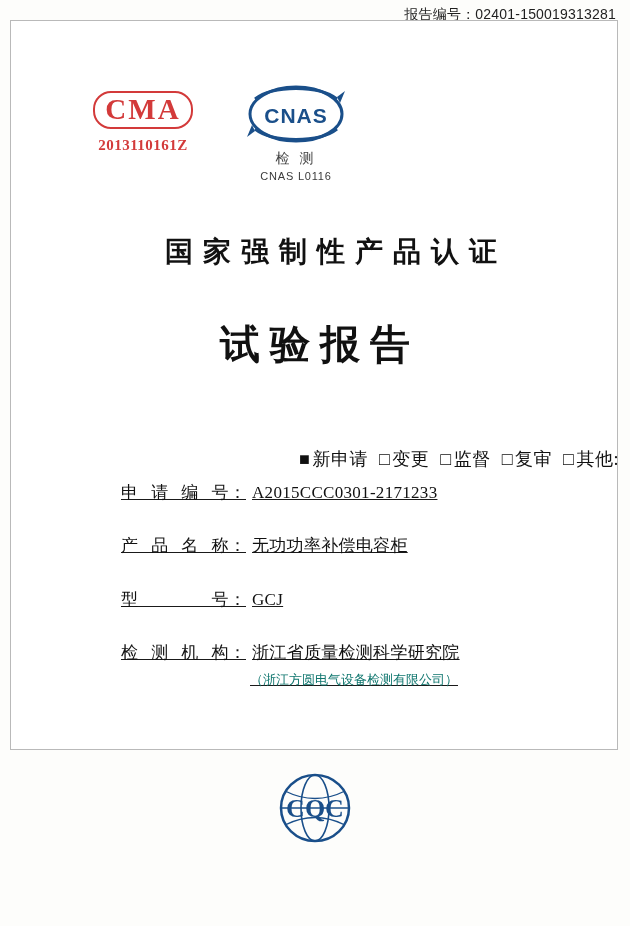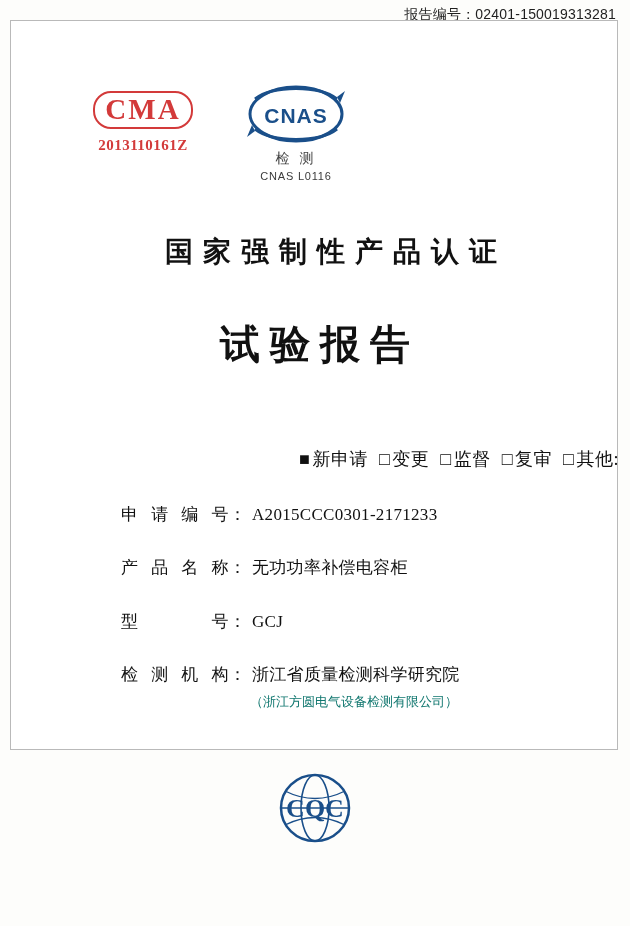--- a/index.html
+++ b/index.html
@@ -168,22 +168,23 @@
   }
   .checkline .opt {
     display: inline-block;
     white-space: nowrap;
   }
 
   
   .fields {
     position: absolute;
     left: 110px;
-    top: 484px;
+    top: 462px;
     width: 430px;
+    text-decoration: underline;
   }
   .field-row {
     display: flex;
     align-items: baseline;
     margin-bottom: 33px;
     font-size: 17px;
     line-height: 1.2;
   }
   .field-label {
     width: 108px;

